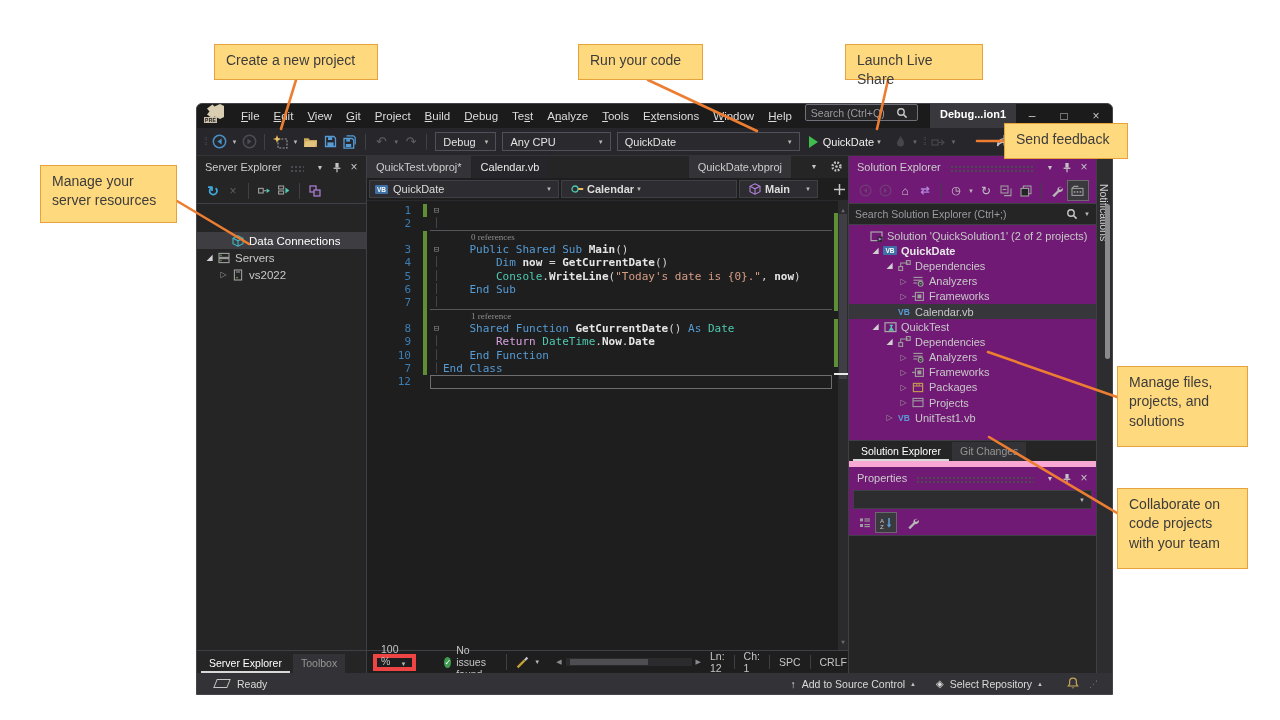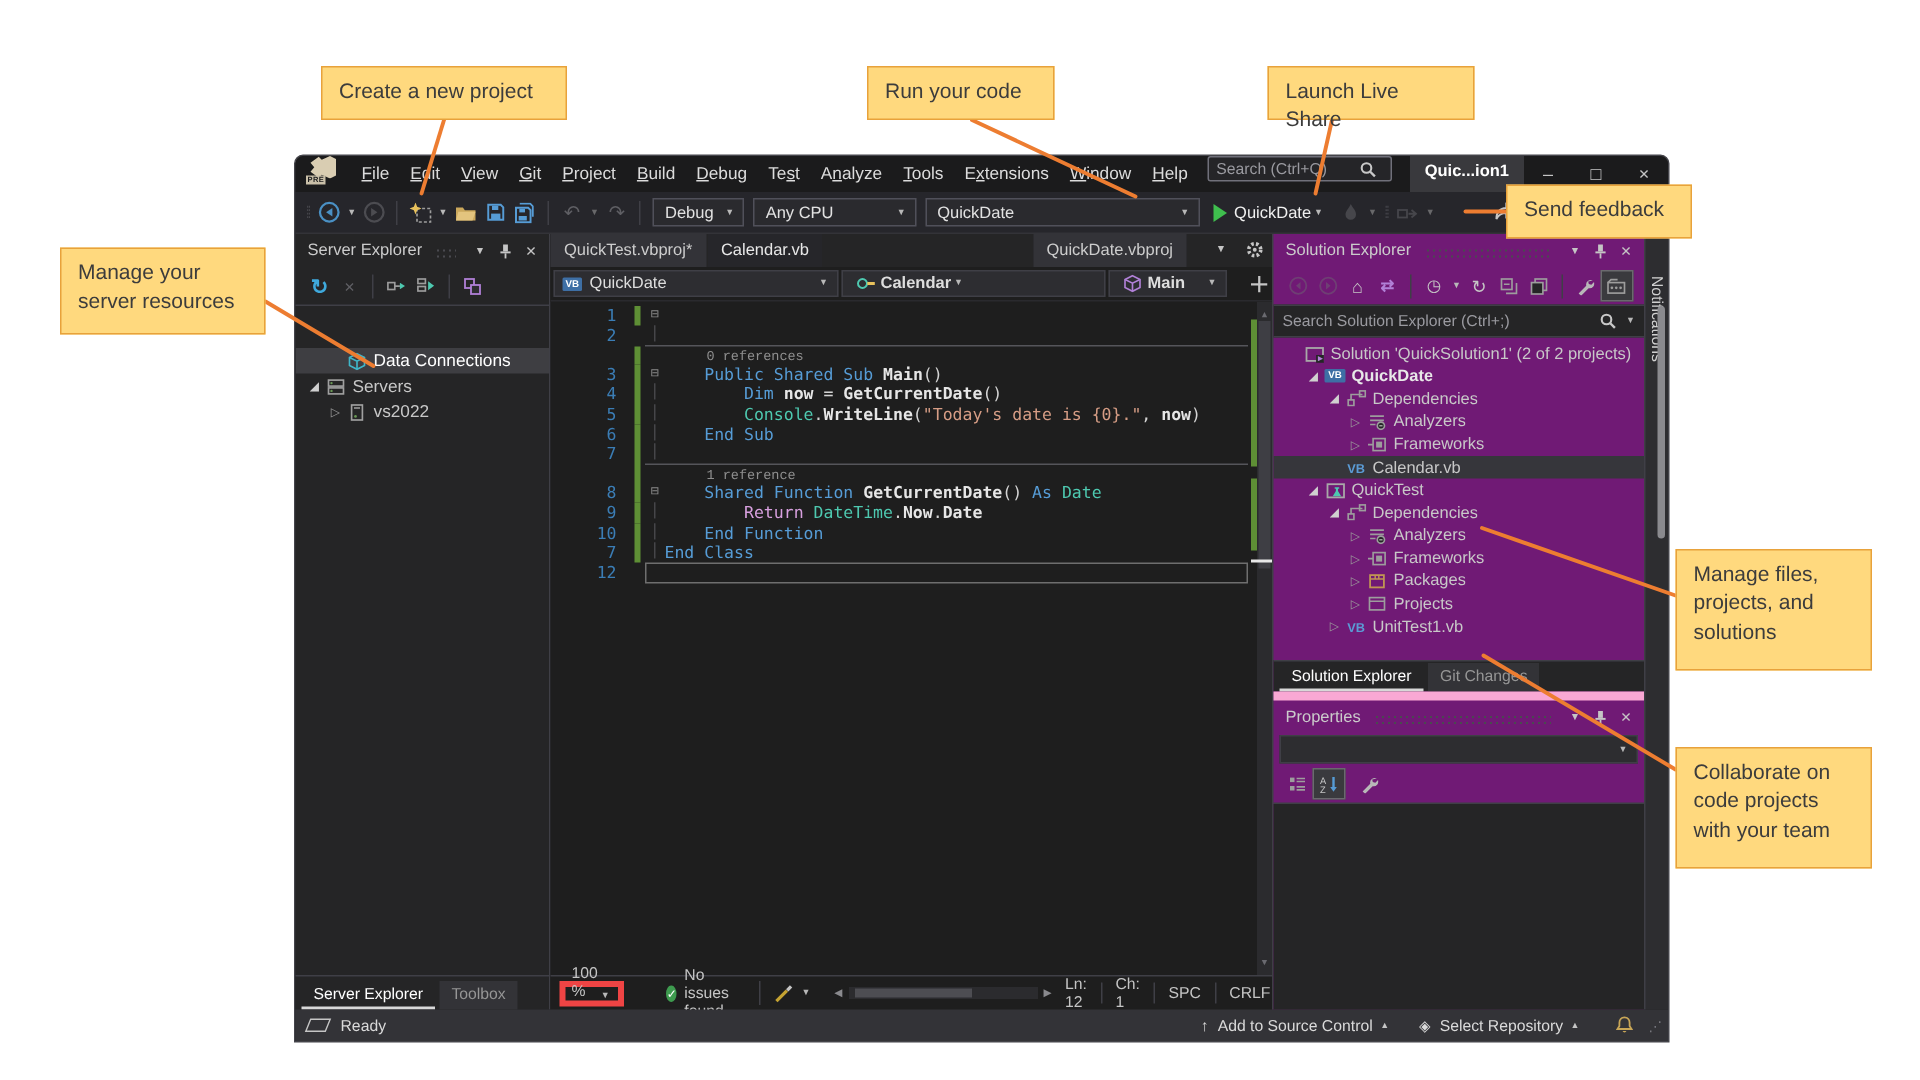--- a/index.html
+++ b/index.html
@@ -95,21 +95,21 @@
   .cnum{width:18px;flex:none;text-align:right;color:#3B7DB5}
   .cgap{width:12px;flex:none}
   .cbar{width:4px;flex:none}
   .cbar.on{background:#5E8F35}
   .cgap2{width:3px;flex:none}
   .cout{width:13px;flex:none;text-align:center;color:#8A8A8A;font-size:9px}
   .cout.guide{color:#55555A}
   .ctext{flex:1;white-space:pre;color:#D4D4D4;margin-right:16px}
   .k{color:#569CD6}.t{color:#4EC9B0}.m{color:#E6E6E6;font-weight:bold}
   .s{color:#D69D85}.c{color:#D8A0DF}.p{color:#D4D4D4}
-  .lens{color:#8F8F8F;font-size:9px;margin-left:28px;font-family:Liberation Mono, monospace}
+  .lens{color:#8F8F8F;font-size:9px;margin-left:28px;font-family:Liberation Serif, serif}
   .crow.cur .ctext{outline:1px solid #6E6E6E;outline-offset:-1px;margin-left:-13px;padding-left:13px}
   .crow.seph:after{content:"";position:absolute;left:63px;right:16px;bottom:0;border-bottom:1px solid #55555A}
   .emarks{position:absolute;right:10px;top:0;bottom:0;width:4px}
   .emarks .gm{position:absolute;left:0;width:4px;background:#5E8F35}
   .escroll{position:absolute;right:0;top:0;bottom:0;width:10px;background:#2B2B2E}
   .escroll .thumb{position:absolute;left:1px;right:1px;top:13px;height:165px;background:#3E3E44}
   .sarrow{position:absolute;left:0;width:10px;text-align:center;color:#6A6A70;font-size:6px}
   .ecaretmark{position:absolute;right:0;width:14px;height:2px;top:172px;background:#E8E8E8;z-index:2}
   .ebottom{height:22px;border-top:1px solid #3F3F46;background:#1E1E1E;display:flex;align-items:center;
            font-size:10.5px;color:#C5C5C5;flex:none}
@@ -130,21 +130,21 @@
   .setree .trow{height:15.2px;font-size:11px}
   .proptitle{border-top:6px solid #f9a8d4}
   .pcombo{height:17px;margin:1px 4px;border:1px solid #3F3F46;background:#2D2D30;display:flex;
           align-items:center;justify-content:flex-end;padding-right:4px;flex:none}
   .ptoolrow{height:25px;display:flex;align-items:center;padding-left:6px;border-bottom:1px solid #3F3F46;flex:none}
   .pressed{border:1px solid #6A6A6E;background:#3A3A3E;display:inline-flex;align-items:center;
            justify-content:center;width:20px;height:19px}
   .pempty{flex:1;background:#252526}
   
   .statusbar{position:absolute;left:0;right:0;bottom:0;height:21px;background:#333337;
-             display:flex;align-items:center;color:#DADADA;font-size:10.5px;padding:0 4px;box-sizing:border-box}
+             display:flex;align-items:center;color:#DADADA;font-size:10.5px;padding:0 14px;box-sizing:border-box}
   .para{width:12px;height:7px;border:1.2px solid #C5C5C5;transform:skewX(-22deg);display:inline-block;
         margin:0 8px 0 4px}
   .sbr{margin-left:auto;display:flex;align-items:center}
   .sbitem{display:flex;align-items:center;margin-right:20px}
   .tri{font-size:6px;margin-left:5px;color:#C5C5C5}
   .g7{font-size:7px;color:#C5C5C5}.g11{font-size:11px;color:#C5C5C5}
   .g12{font-size:12px;color:#C5C5C5}.g13d{font-size:13px;color:#5F5F64}
   .dis{opacity:.45}
   svg{display:block}
 </style>
@@ -162,21 +162,21 @@
     <line x1="1117" y1="513" x2="989" y2="437"></line>
   </g>
 </svg>
 
 <div class="callout" style="left:214px;top:44px;width:164px;height:36px">Create a new project</div>
 <div class="callout" style="left:578px;top:44px;width:125px;height:36px">Run your code</div>
 <div class="callout" style="left:845px;top:44px;width:138px;height:36px">Launch Live Share</div>
 <div class="callout" style="left:1004px;top:123px;width:124px;height:36px">Send feedback</div>
 <div class="callout" style="left:40px;top:165px;width:137px;height:58px">Manage your server resources</div>
 <div class="callout" style="left:1117px;top:366px;width:131px;height:81px">Manage files, projects, and solutions</div>
-<div class="callout" style="left:1117px;top:498px;width:131px;height:81px">Collaborate on code projects with your team</div>
+<div class="callout" style="left:1117px;top:488px;width:131px;height:81px">Collaborate on code projects with your team</div>
 
 <div class="vswin">
 
   <div class="titlebar">
     <span class="logo">
       <svg width="22" height="15" viewBox="0 0 22 15">
           <path d="M3 4.5 L8.5 .5 L10.5 2.5 L16 0 L20 2 L20 13 L16 15 L10.5 12.5 L8.5 14.5 L3 10.5 L5.5 7.5 Z" fill="#D9CDB2"></path>
         </svg>
       <span class="pre">PRE</span>
     </span>
@@ -197,21 +197,21 @@
       </span>
     <span class="tsearch">
       <span class="ph">Search (Ctrl+Q)</span>
       <span class="tic">
           <svg width="12" height="12" viewBox="0 0 12 12">
             <circle cx="5" cy="5" r="3.2" fill="none" stroke="#C8C8C8" stroke-width="1.4"></circle>
             <line x1="7.5" y1="7.5" x2="10.6" y2="10.6" stroke="#C8C8C8" stroke-width="1.6"></line>
           </svg>
         </span>
     </span>
-    <span class="wtitle">Quic...ion1</span>
+    <span class="wtitle">Debug...ion1</span>
     <span class="winbtns">
       <span class="wbtn">–</span>
       <span class="wbtn">□</span>
       <span class="wbtn">×</span>
     </span>
   </div>
 
   <div class="tbar">
     <span class="grip">⁞⁞</span>
     <span class="tic">

